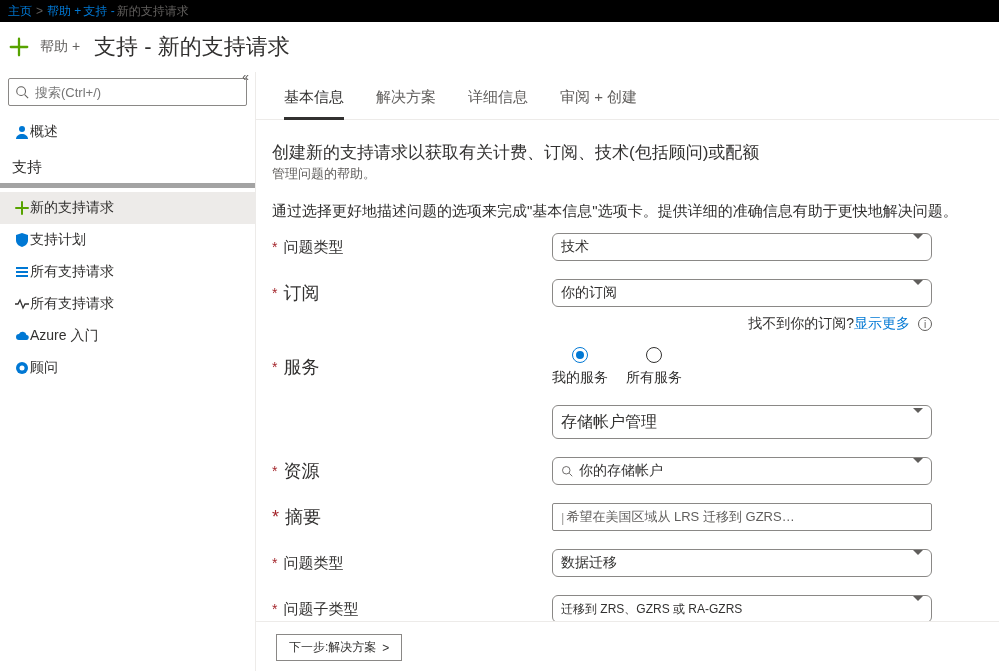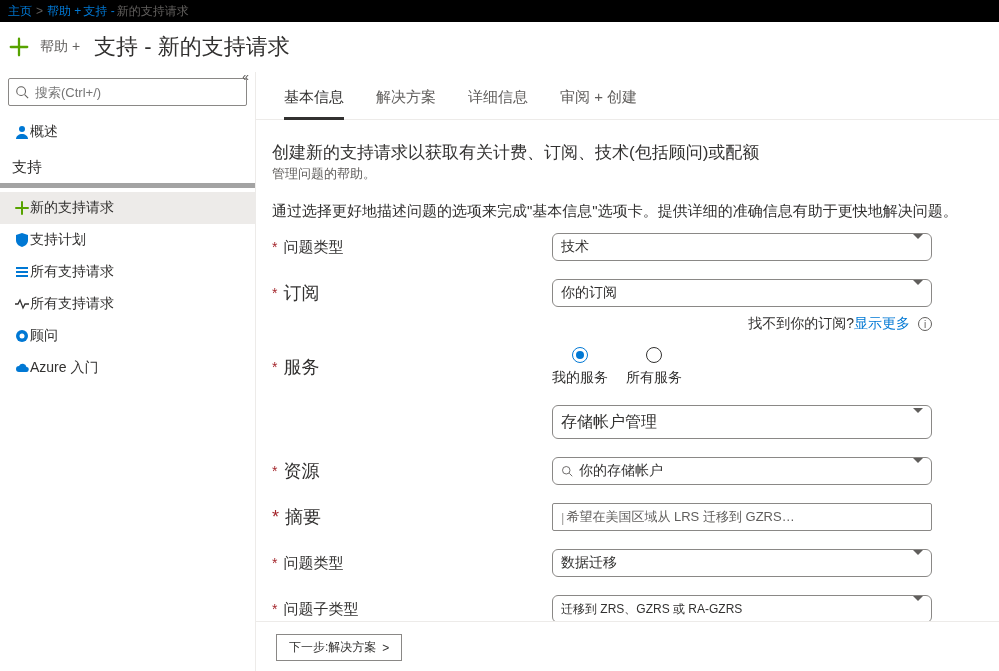--- a/index.html
+++ b/index.html
@@ -329,34 +329,34 @@
         <svg viewBox="0 0 16 16">
             <path d="M1 8h3l2-4 3 8 2-4h4" stroke="#323130" stroke-width="1.3" fill="none"></path>
           </svg>
       </span>
       <span>所有支持请求</span>
     </div>
 
     <div class="nav-item">
       <span class="nav-icon">
         <svg viewBox="0 0 16 16">
+            <path d="M5 12a3 3 0 010-6 4 4 0 017.5 1A2.5 2.5 0 0112 12H5z" fill="#0078d4"></path>
+          </svg>
+      </span>
+      <span>Azure 入门</span>
+    </div>
+
+    <div class="nav-item">
+      <span class="nav-icon">
+        <svg viewBox="0 0 16 16">
             <circle cx="8" cy="8" r="6" fill="#0078d4"></circle>
             <circle cx="8" cy="8" r="2.5" fill="#fff"></circle>
           </svg>
       </span>
       <span>顾问</span>
-    </div>
-
-    <div class="nav-item">
-      <span class="nav-icon">
-        <svg viewBox="0 0 16 16">
-            <path d="M5 12a3 3 0 010-6 4 4 0 017.5 1A2.5 2.5 0 0112 12H5z" fill="#0078d4"></path>
-          </svg>
-      </span>
-      <span>Azure 入门</span>
     </div>
   </div>
 
   <div class="main">
 
     <div class="tabs">
       <div class="tab active">基本信息</div>
       <div class="tab">解决方案</div>
       <div class="tab">详细信息</div>
       <div class="tab">审阅 + 创建</div>

